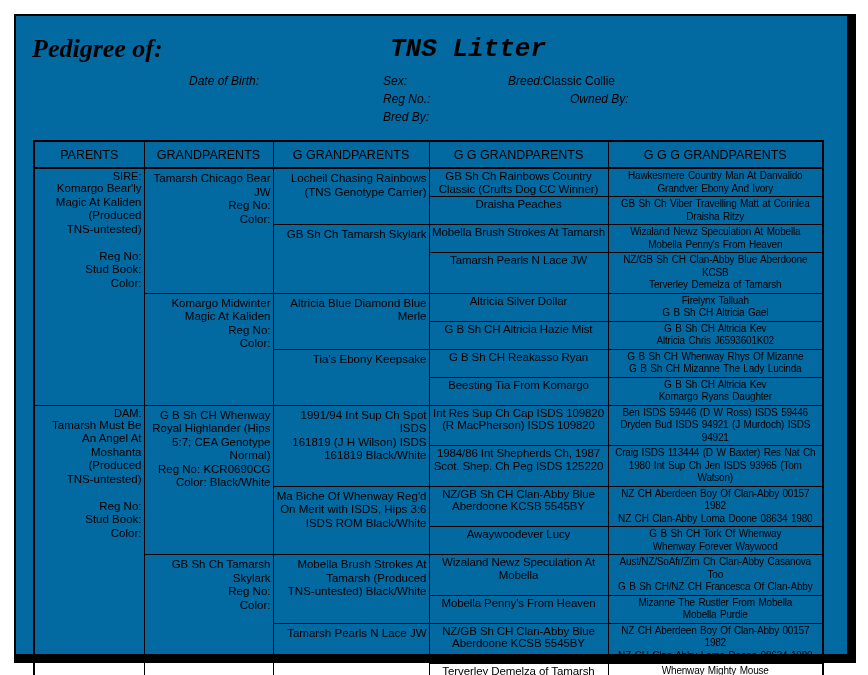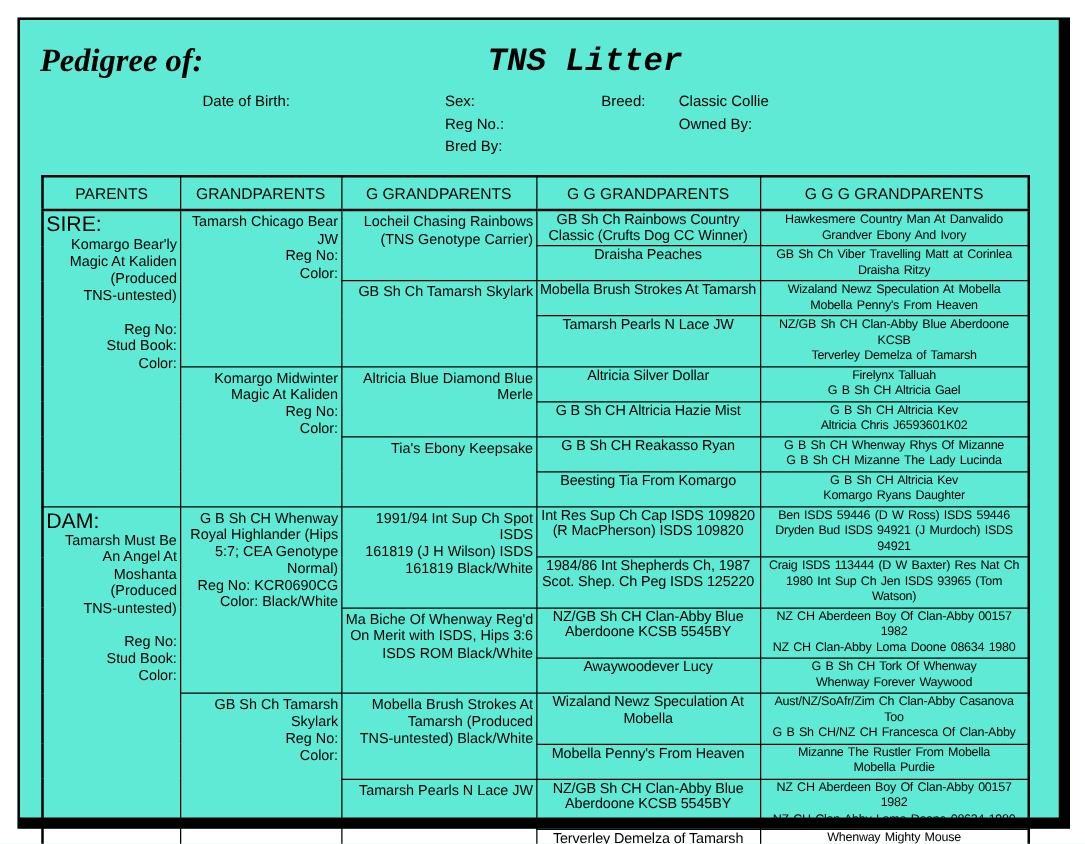--- a/index.html
+++ b/index.html
@@ -1,35 +1,35 @@
 <!DOCTYPE html>
 <html><head>
 <meta charset="utf-8">
 <style>
   html,body{margin:0;padding:0;background:#fff;}
   body{width:868px;height:675px;position:relative;font-family:"Liberation Sans",sans-serif;color:#000;}
   .sheet{position:absolute;left:14px;top:14px;width:842px;height:649px;box-sizing:border-box;
-         border:2px solid #000;border-right-width:9px;border-bottom-width:9px;background:#5eead4;}
+         border:2px solid #000;border-right-width:9px;border-bottom-width:9px;background:#0369a1;}
   .hdr{position:relative;height:124px;}
   .title-left{position:absolute;left:16px;top:18px;font-family:"Liberation Serif",serif;
               font-weight:bold;font-style:italic;font-size:26px;}
   .title-right{position:absolute;left:374px;top:18px;font-family:Liberation Mono, monospace;
                font-weight:bold;font-style:italic;font-size:26px;}
   .info{position:absolute;left:146px;top:56px;display:grid;
         grid-template-columns:194px 125px 62px auto;line-height:18px;font-size:12px;}
-  .lbl{}
+  .lbl{font-style:italic;margin-left:27px;}
   .val{font-style:normal;}
   table.ped{border-collapse:collapse;table-layout:fixed;width:789px;margin-left:17px;}
   table.ped,table.ped th,table.ped td{border:1px solid #000;}
   table.ped{border-width:2px;}
   table.ped th{border-bottom-width:2px;height:24px;font-weight:normal;font-size:12.5px;padding:0 2px;text-align:center;}
   table.ped td{vertical-align:top;padding:1px 2px;overflow:hidden;}
   table.ped tr{height:27px;}
   col.c1{width:110px;}col.c2{width:129px;}col.c3{width:156px;}col.c4{width:179px;}col.c5{width:215px;}
-  .cell-tag{font-size:17px;text-align:left;}
+  .cell-tag{font-size:11px;text-align:right;}
   .cell-body{font-size:11.5px;text-align:right;white-space:pre-line;line-height:13.5px;}
   td.gp .cell-body,td.ggp .cell-body{padding-top:2px;}
   td.gg{font-size:11.5px;text-align:center;white-space:pre-line;line-height:12.5px;letter-spacing:-0.1px;}
   td.ggg{font-size:10px;text-align:center;white-space:pre-line;line-height:12.5px;
          letter-spacing:-0.2px;word-spacing:1px;padding-left:3px;}
 </style>
 </head>
 <body>
 
 <div class="sheet">

